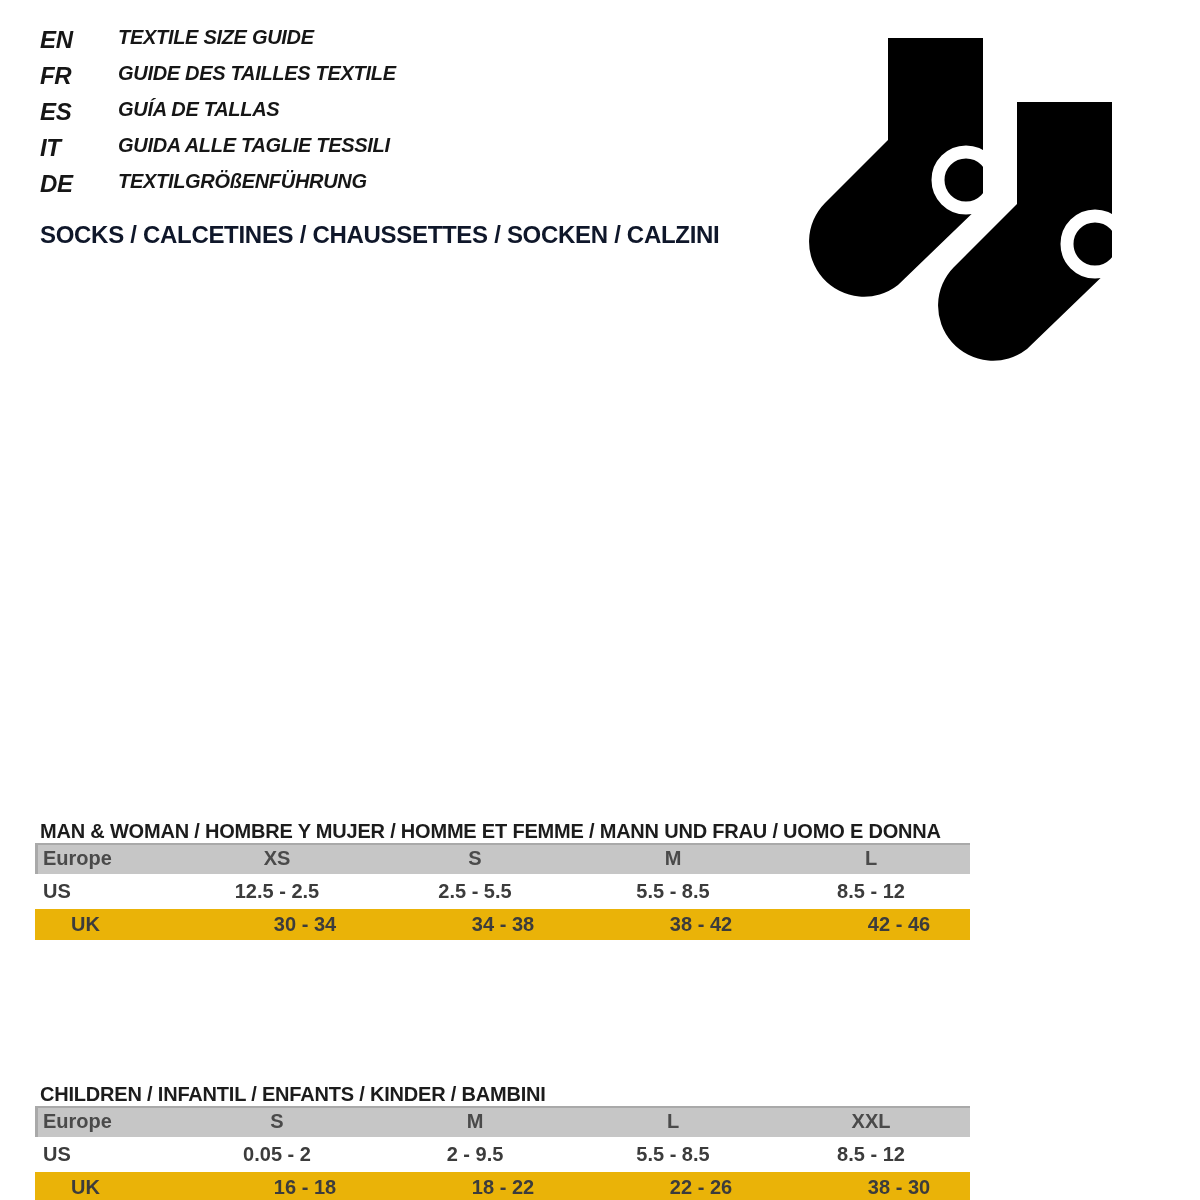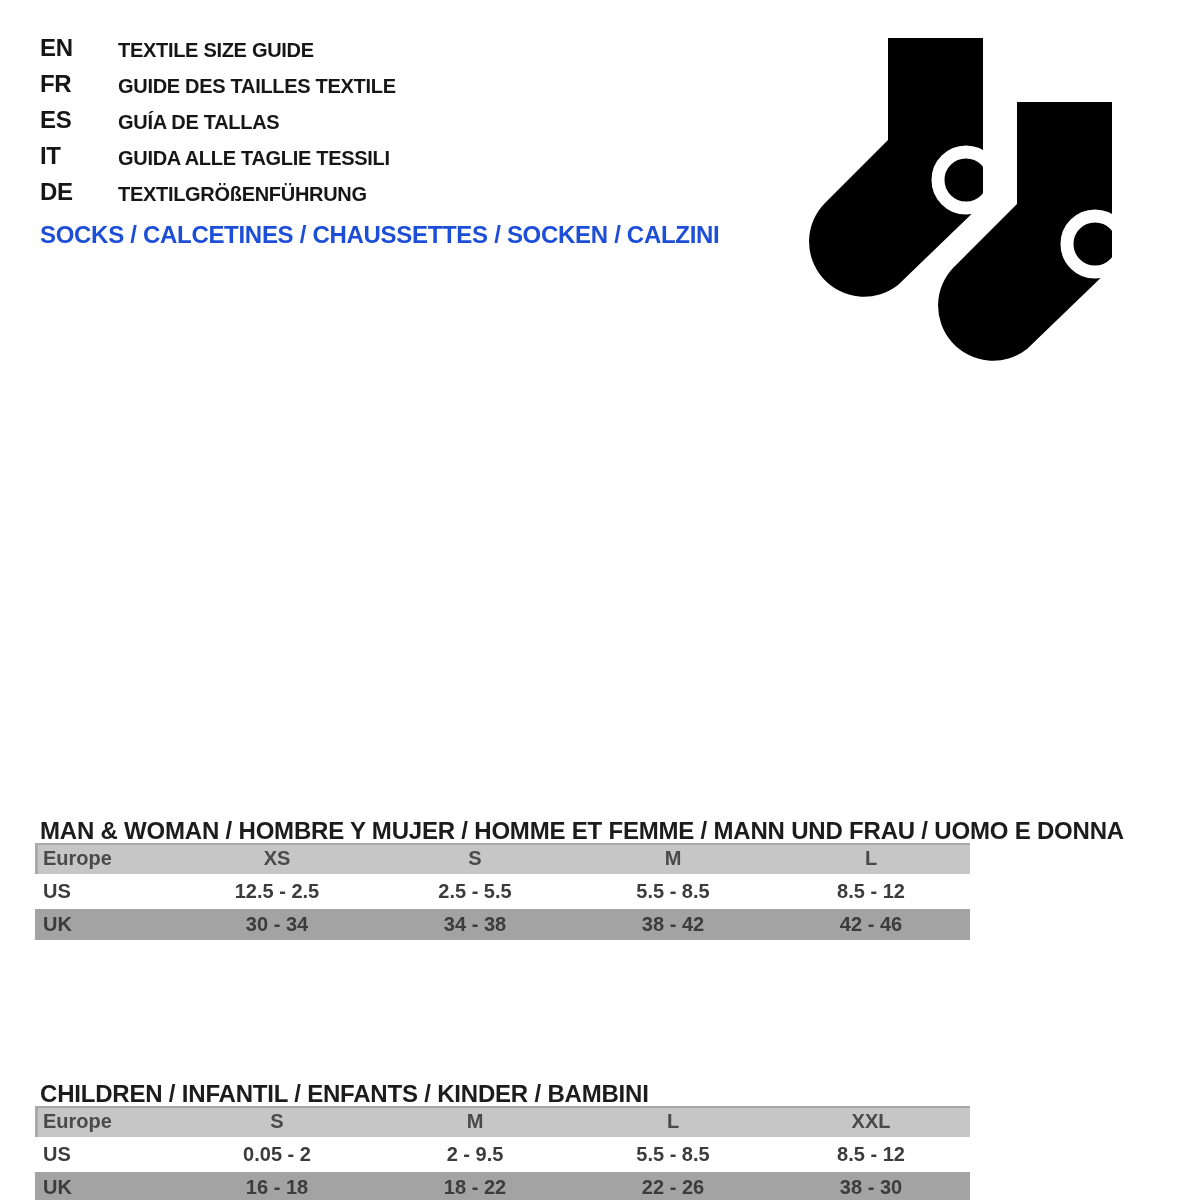--- a/index.html
+++ b/index.html
@@ -2,40 +2,40 @@
 <html><head>
 <meta charset="utf-8">
 <style>
   html,body{margin:0;padding:0;background:#fff;}
   .canvas{
     position:relative;width:1200px;height:1200px;background:#ffffff;overflow:hidden;
     font-family:"Liberation Sans",sans-serif;
   }
   
   .langs{position:absolute;left:40px;top:26px;}
-  .lang-row{display:flex;height:36px;align-items:flex-end;}
+  .lang-row{display:flex;height:36px;align-items:flex-start;font-style:italic;}
   .lang-code{width:78px;font-size:24px;font-weight:700;color:#161616;letter-spacing:-0.3px;}
   .lang-label{font-size:20px;font-weight:700;color:#161616;letter-spacing:-0.3px;white-space:nowrap;}
-  .category{position:absolute;left:40px;top:221px;font-size:24px;font-weight:700;color:#1d4ed8;
+  .category{position:absolute;left:40px;top:221px;font-size:24px;font-weight:700;color:#0f172a;
     letter-spacing:-0.3px;white-space:nowrap;}
   
   .socks{position:absolute;left:800px;top:28px;}
   .sock-shape{fill:#000000;}
   .heel-ring{fill:none;stroke:#ffffff;stroke-width:13px;}
   
   .size-table{position:absolute;left:35px;width:935px;}
   .t1{top:820px;}
   .t2{top:1083px;}
-  .tbl-title{margin:0 0 0 5px;font-size:24px;line-height:22px;font-weight:700;color:#1c1c1c;
+  .tbl-title{margin:0 0 0 5px;font-size:20px;line-height:22px;font-weight:700;color:#1c1c1c;
     letter-spacing:-0.2px;white-space:nowrap;}
   .tbl{margin-top:1px;}
   .row{display:grid;grid-template-columns:143px 198px 198px 198px 198px;height:31px;line-height:31px;
     margin-bottom:2px;font-size:20px;font-weight:700;color:#3c3c3c;}
   .row.head{background:#c6c6c6;color:#4a4a4a;box-shadow:inset 3px 2px 0 #a9a9a9;}
-  .row.alt{background:#a3a3a3;}
+  .row.alt{background:#eab308;padding-left:28px;}
   .cell{text-align:center;overflow:hidden;}
   .cell.label{text-align:left;padding-left:8px;}
 </style>
 </head>
 <body>
 
 <div class="canvas">
 
   <section class="langs">
     <div class="lang-row">

